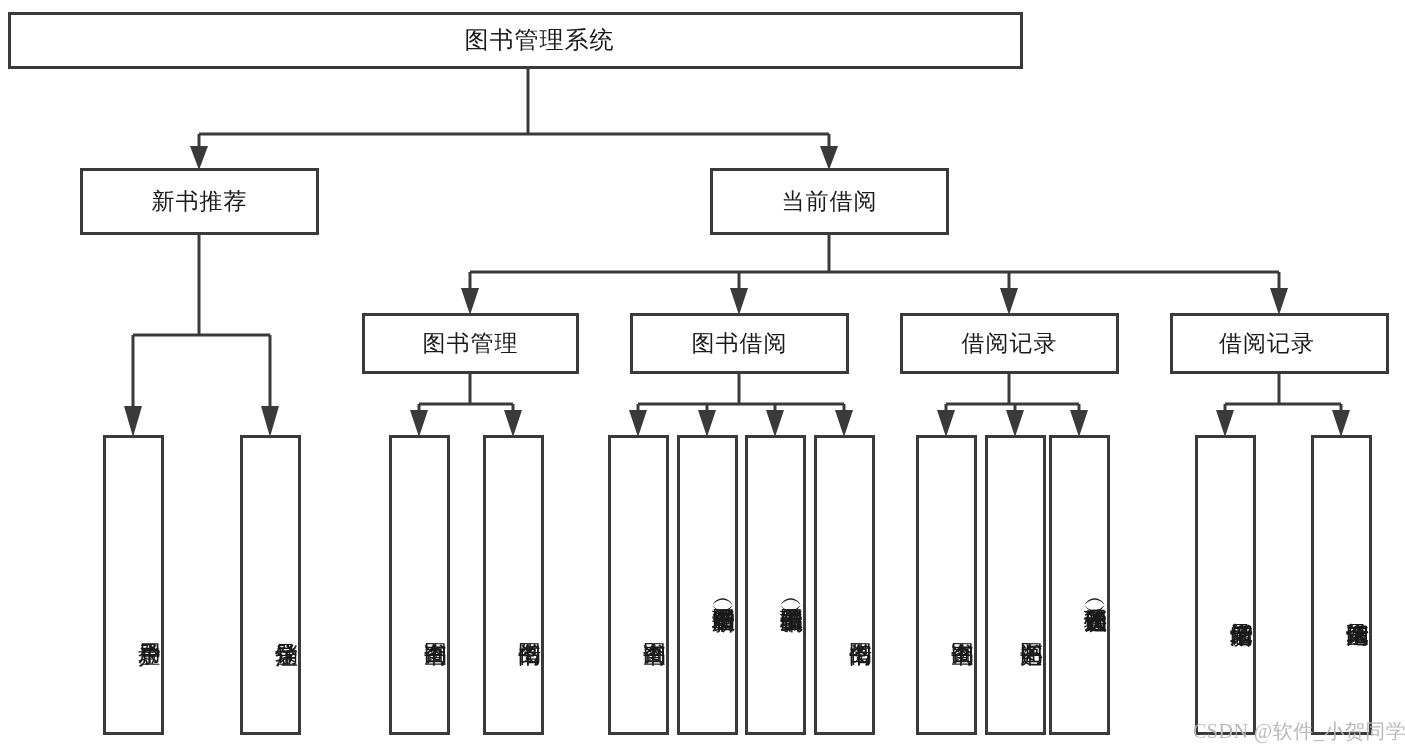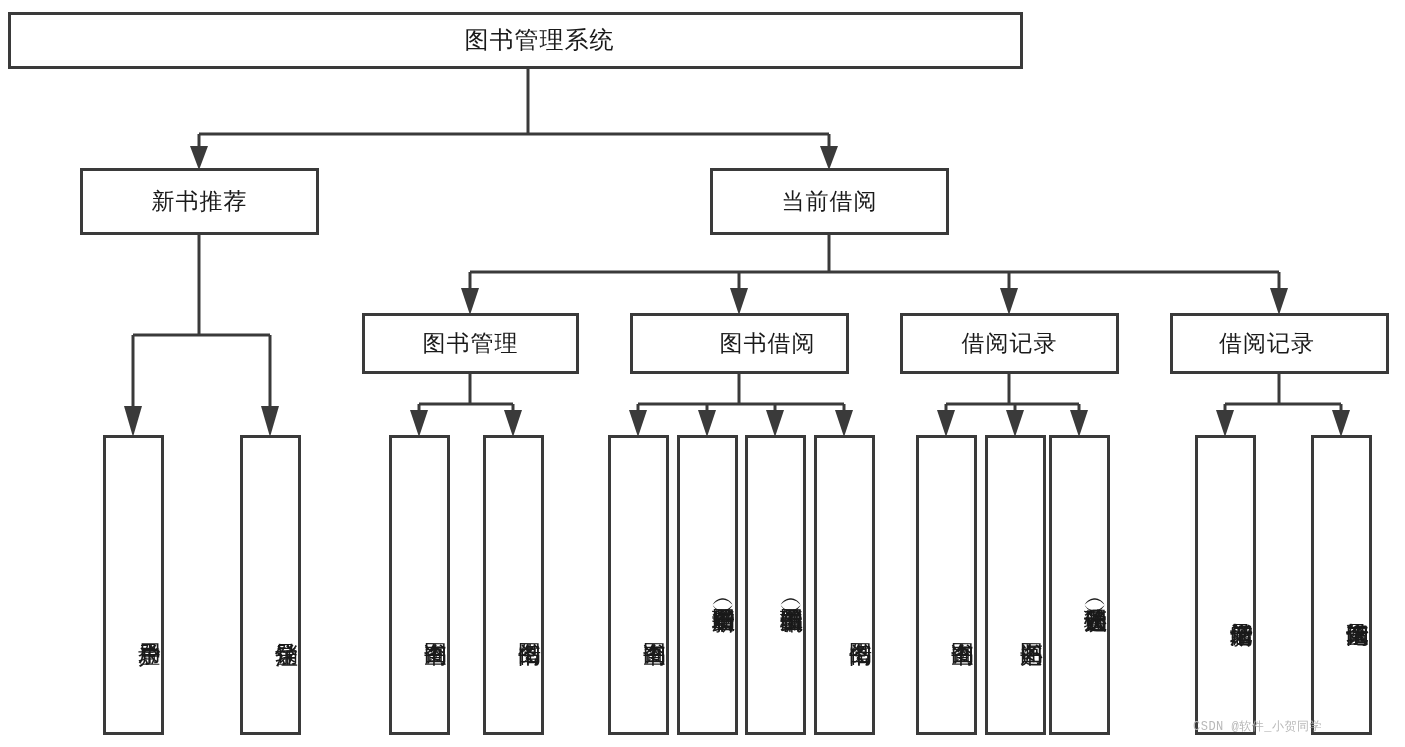--- a/index.html
+++ b/index.html
@@ -77,22 +77,22 @@
     line-height: 1.18;
     writing-mode: vertical-rl;
     text-orientation: upright;
     white-space: nowrap;
     pointer-events: none;
     justify-content: flex-start;
   }
   .watermark {
     position: absolute;
     color: #b8b8b8;
-    font-family: Liberation Mono, monospace;
-    font-size: 12px;
+    font-family: Liberation Serif, serif;
+    font-size: 20px;
     letter-spacing: 0.5px;
     white-space: nowrap;
     pointer-events: none;
   }
 </style>
 </head>
 <body>
 
 <div id="diagram-root">
 
@@ -188,21 +188,21 @@
     <polygon class="arrowhead" points="1332,410 1350,410 1341,437"></polygon>
 
   </svg>
 
   <div class="box-label title-label" style="left:9px; top:13px; width:1013px; height:55px;margin-left:24px;">图书管理系统</div>
 
   <div class="box-label" style="left:81px; top:169px; width:237px; height:65px;">新书推荐</div>
   <div class="box-label" style="left:711px; top:169px; width:237px; height:65px;">当前借阅</div>
 
   <div class="box-label" style="left:363px; top:314px; width:215px; height:59px;">图书管理</div>
-  <div class="box-label" style="left:631px; top:314px; width:217px; height:59px;margin-left:28px;">图书借阅</div>
+  <div class="box-label" style="left:631px; top:314px; width:217px; height:59px;">图书借阅</div>
   <div class="box-label" style="left:901px; top:314px; width:217px; height:59px;">借阅记录</div>
   <div class="box-label" style="left:1171px; top:314px; width:192px; height:59px;">借阅记录</div>
 
   <div class="leaf-label" style="left:104px; top:515px; width:59px; height:220px;">用户登录</div>
   <div class="leaf-label" style="left:241px; top:515px; width:59px; height:220px;">注销登录</div>
 
   <div class="leaf-label" style="left:390px; top:515px; width:59px; height:220px;">查询图书</div>
   <div class="leaf-label" style="left:484px; top:515px; width:59px; height:220px;">借阅图书</div>
 
   <div class="leaf-label" style="left:609px; top:515px; width:59px; height:220px;">查询图书</div>

